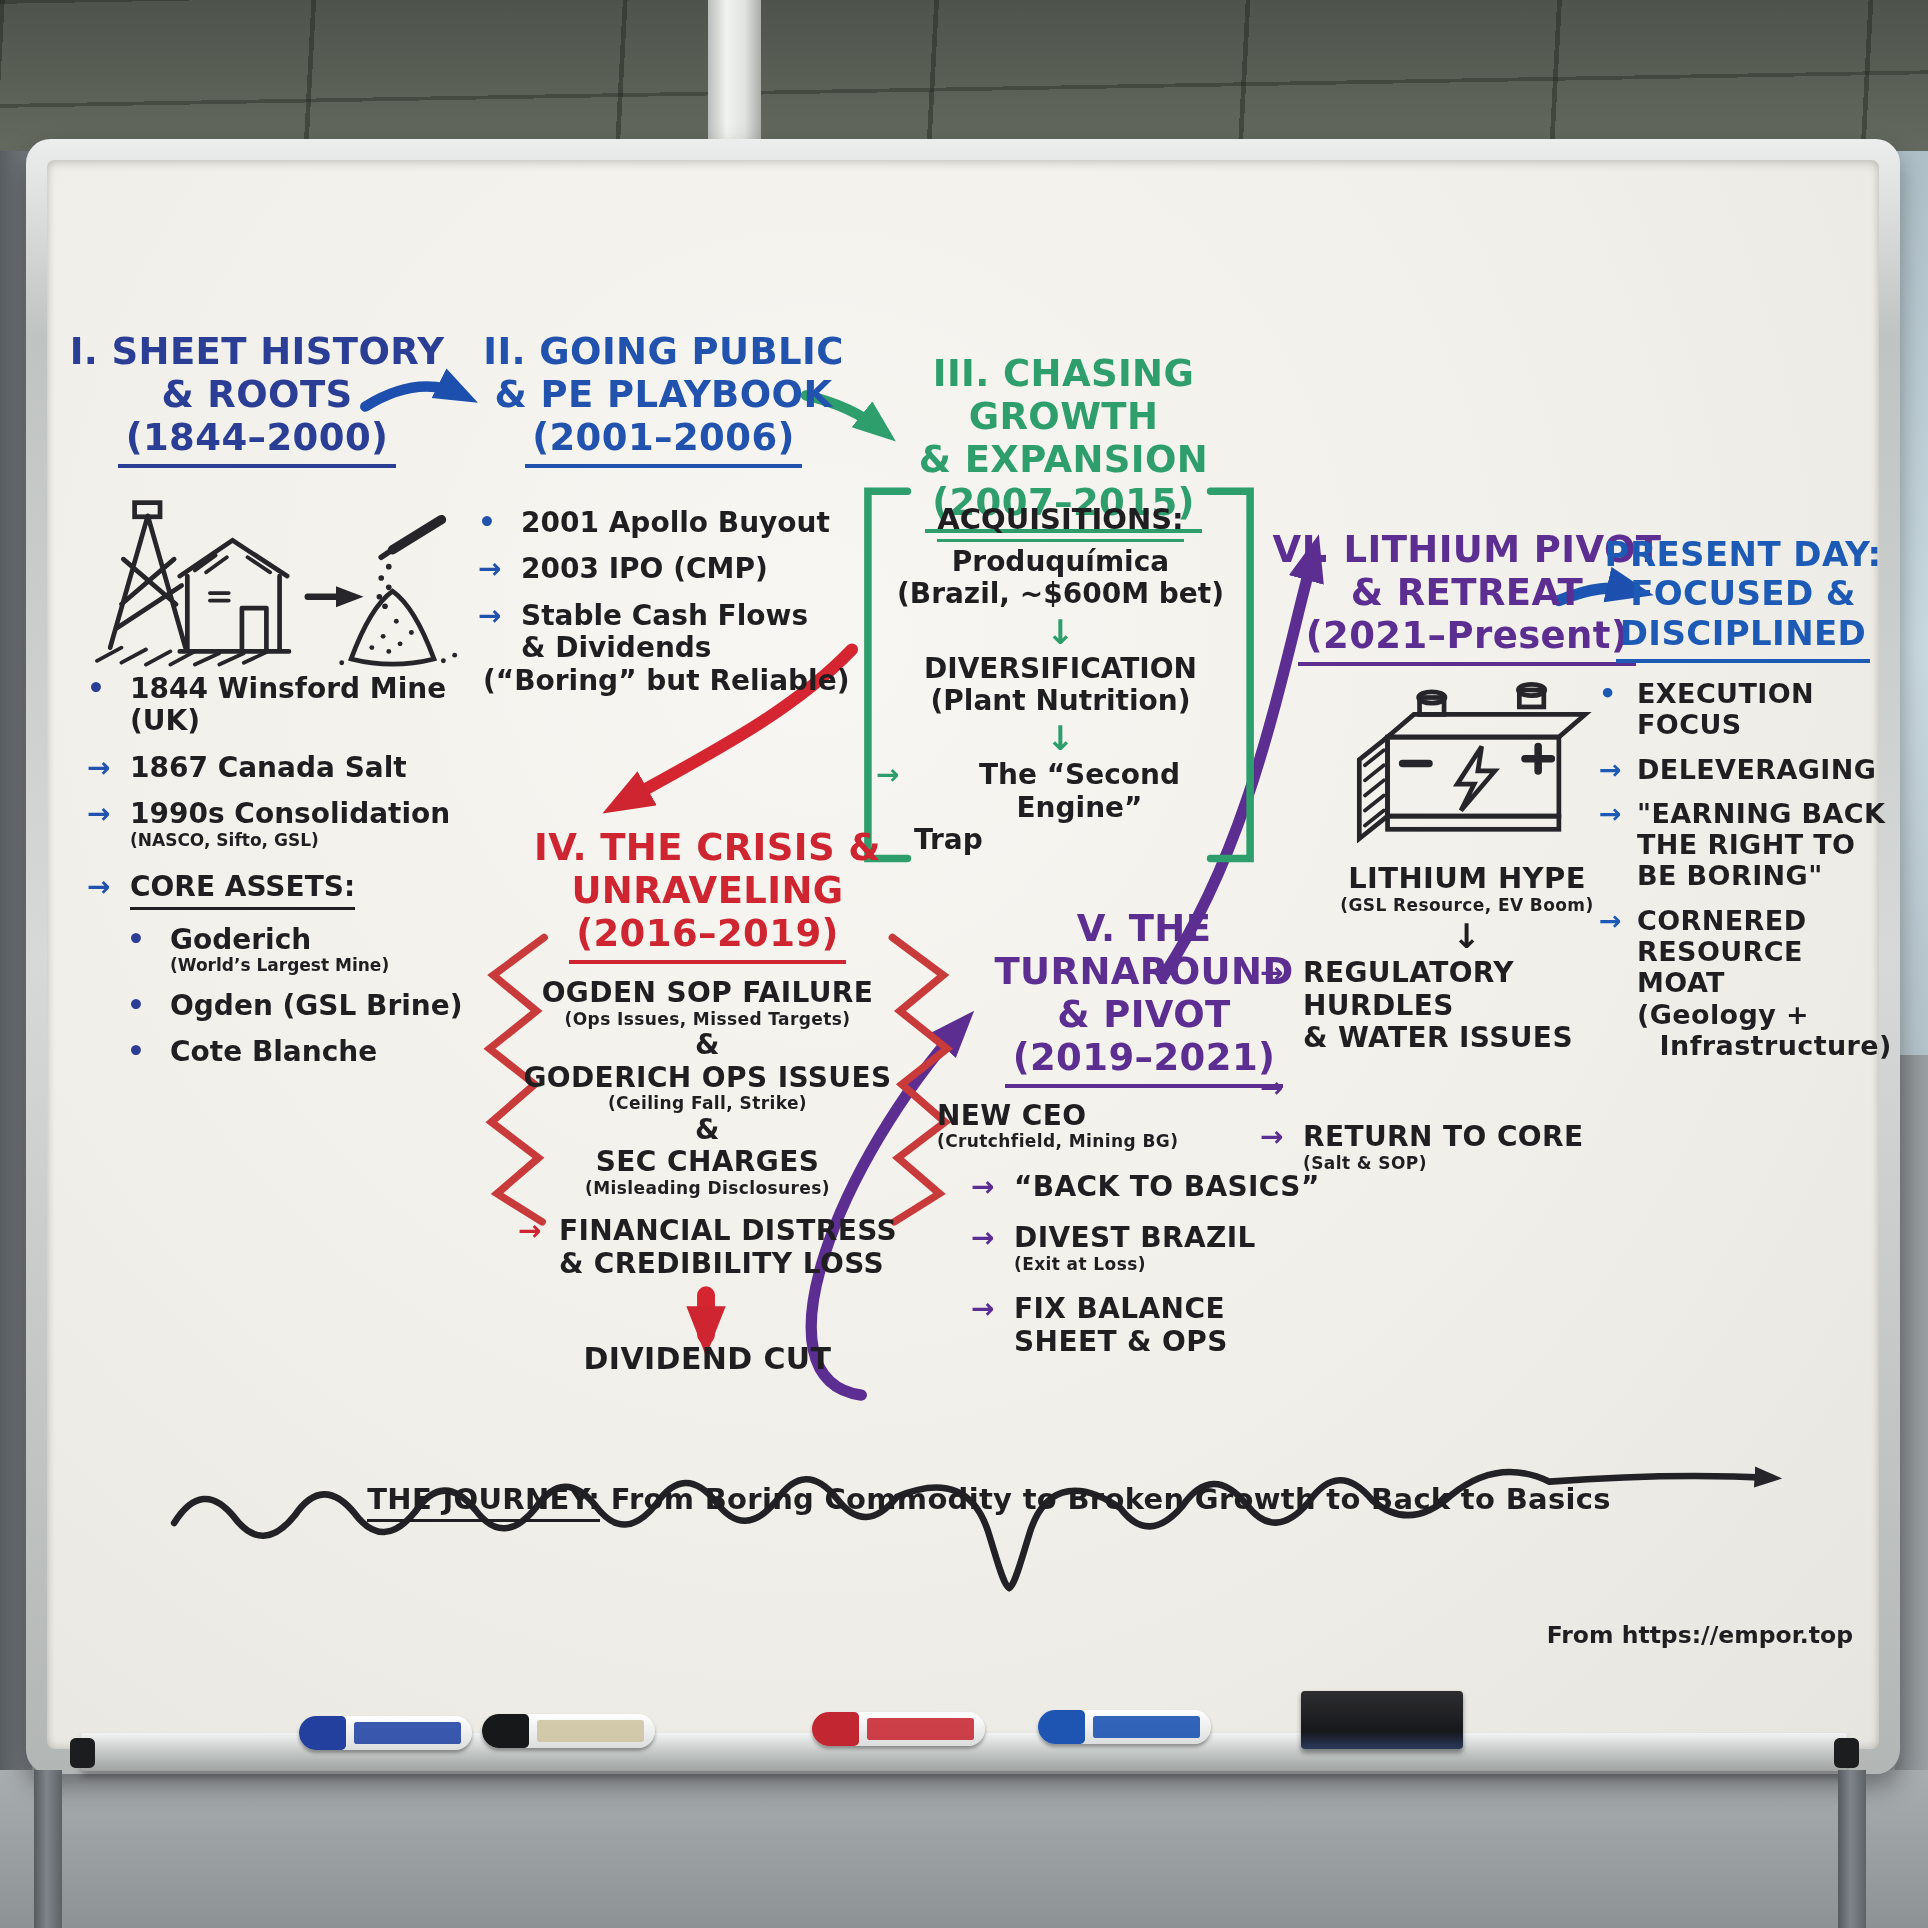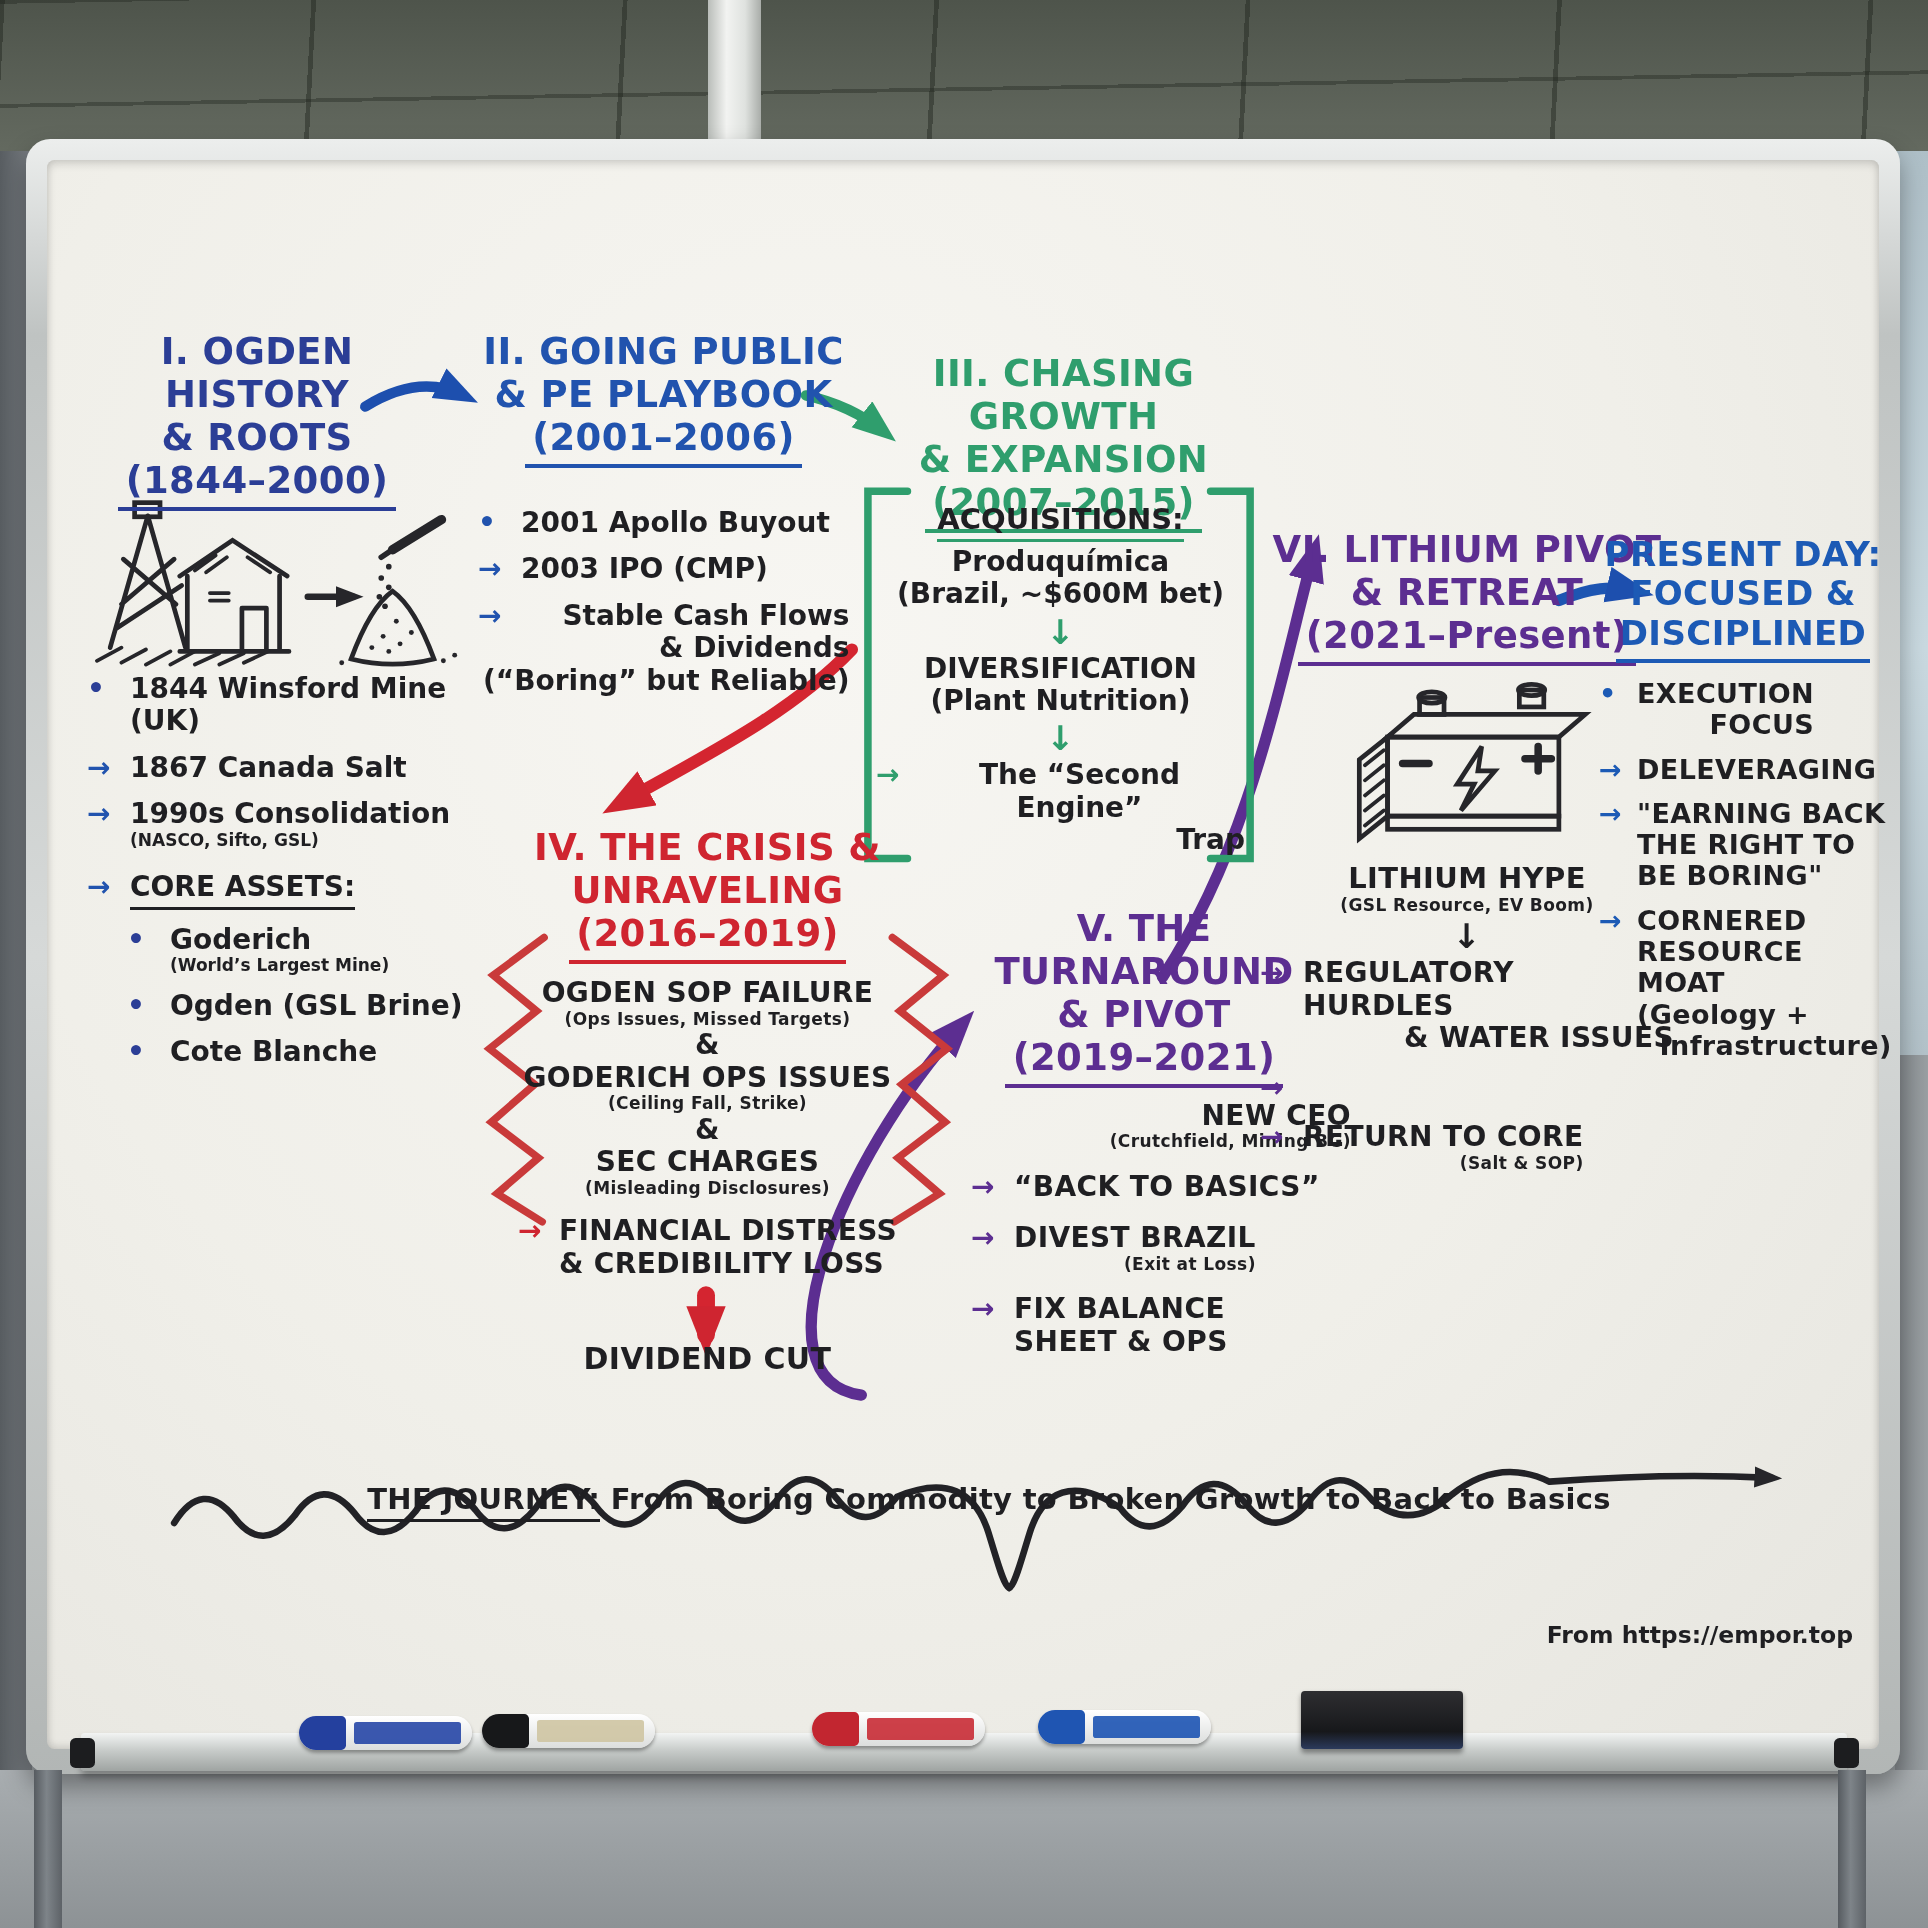--- a/index.html
+++ b/index.html
@@ -54,21 +54,21 @@
      border-bottom:4.7px solid currentColor;padding:0 7.5px 4.7px;}
   .ink{color:#1f1f22;}
   .c-navy{color:#2b3e96;} .c-blue{color:#2153ae;} .c-pblue{color:#1c5ab5;}
   .c-green{color:#2f9e6d;} .c-red{color:#cf2530;} .c-purple{color:#5c2e91;}
   .list{font-weight:bold;color:#1f1f22;font-size:28px;text-align:left;line-height:1.16;}
   .li{display:flex;align-items:flex-start;margin-top:14px;}
   .li.first{margin-top:0;}
   .li.indent{margin-left:40px;}
   .mk{flex:0 0 43px;text-align:left;}
   .sb{font-size:17px;line-height:1.15;}
-  .center{text-align:right;}
+  .center{text-align:left;}
   .u-ink{border-bottom:3.8px solid #1f1f22;padding-bottom:2.8px;}
   .u-green{border-bottom:3.8px solid #2f9e6d;padding-bottom:2.8px;}
   .bigdown{font-size:34px;line-height:1;margin:3.8px 0;font-weight:bold;}
   .journey{position:absolute;left:151px;top:1322px;width:1582px;text-align:center;
     font-weight:bold;font-size:29px;color:#1f1f22;letter-spacing:0.3px;}
   .watermark{position:absolute;right:26px;top:1461px;font-weight:bold;font-size:23.5px;color:#1f1f22;}
 </style>
 </head>
 <body>
 
@@ -171,21 +171,21 @@
           <ellipse cx="225" cy="18" rx="14" ry="6"></ellipse>
           <path d="M88,96 L116,96" stroke-width="8"></path>
           <path d="M232,78 L232,104 M218,91 L246,91" stroke-width="8"></path>
           <path d="M172,78 L146,118 L164,118 L150,146 L186,104 L168,104 Z" stroke-width="5"></path>
         </g>
 
         <path d="M135,1448 q30,-48 64,-6 q30,40 64,-2 q30,-44 64,-2 q30,40 64,-2 q30,-44 64,-2 q30,40 64,-2 q30,-44 64,-2 q30,40 64,-2 q30,-44 64,-2 q30,40 64,-2 q30,-44 64,-2 q30,40 64,-2 C955,1398 986,1414 1000,1458 C1010,1490 1016,1514 1022,1517 C1028,1514 1034,1490 1044,1458 C1058,1414 1090,1398 1140,1432 q30,40 66,-2 q32,-46 68,-2 q30,40 66,-2 q32,-46 68,-2 q40,34 84,-6 q50,-40 104,-14 C1676,1398 1756,1396 1832,1400" fill="none" stroke="#222226" stroke-width="7" stroke-linecap="round" marker-end="url(#mh-ink)"></path>
       </svg>
 
       <div class="sec c-navy" style="left:17px;top:171px;width:386px;">
-        <div class="t">I. OGDEN HISTORY</div>
+        <div class="t">I. SHEET HISTORY</div>
         <div class="t">&amp; ROOTS</div>
         <div><span class="d">(1844–2000)</span></div>
       </div>
       <div class="list" style="position:absolute;left:40px;top:513px;width:377px;">
         <div class="li first">
             <span class="mk c-navy">•</span>
             <span>1844 Winsford Mine (UK)</span>
           </div>
         <div class="li">
             <span class="mk c-blue">→</span>

